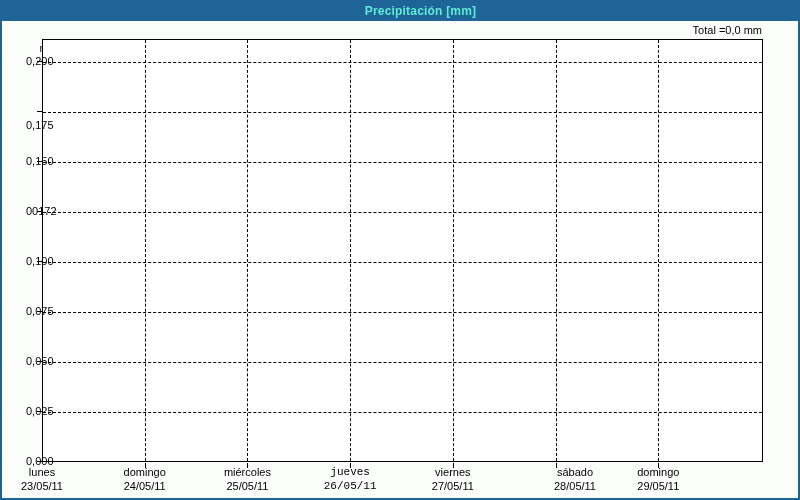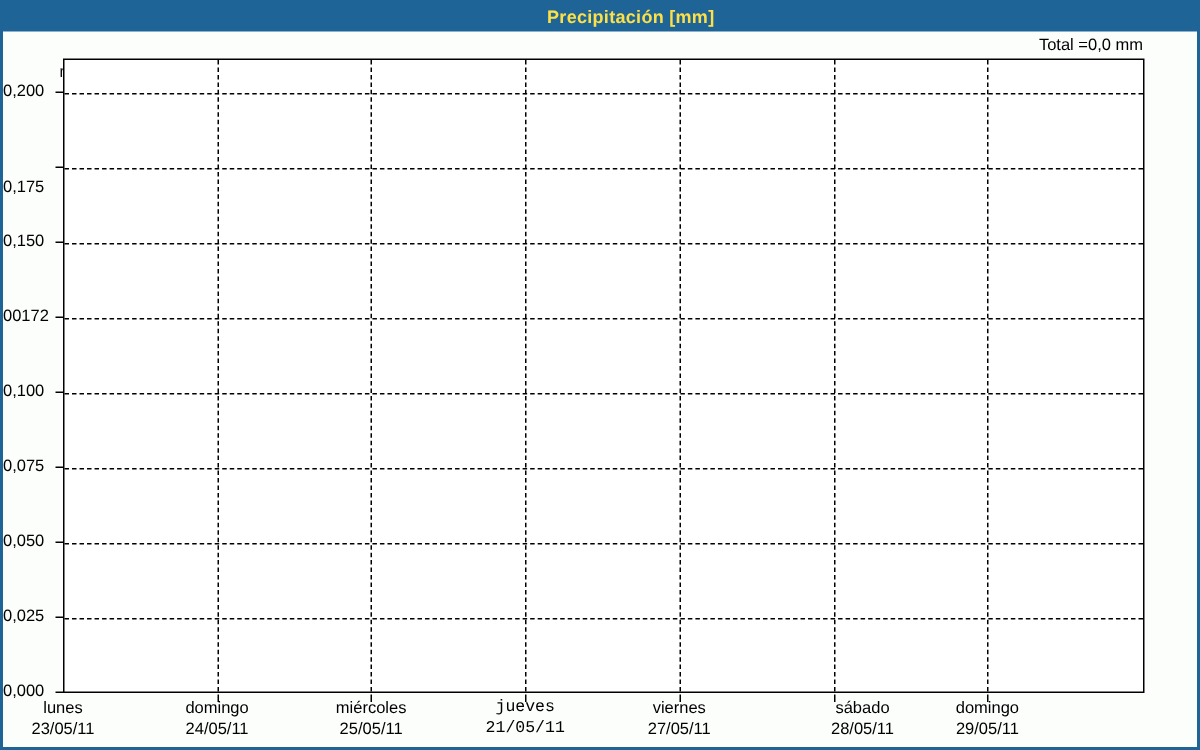--- a/index.html
+++ b/index.html
@@ -43,33 +43,33 @@
     border-left:1px dashed #000;
   }
   .y-tick{
     position:absolute;left:35px;width:5px;height:1px;background:#000;
   }
   .x-tick{
     position:absolute;top:461px;width:1px;height:5px;background:#000;
   }
   .y-label{
     position:absolute;left:0;width:20px;text-align:right;
-    font-size:11px;line-height:12px;color:#000;
+    font-size:11px;line-height:12px;color:#000;padding-left:24px;
   }
   .day-label{
     position:absolute;top:463px;width:104px;
     text-align:center;font-size:11px;line-height:14px;color:#000;
   }
 </style>
 </head>
 <body>
 
 <div id="window" style="background: rgb(252, 254, 252); border-color: rgb(30, 100, 151);">
   <div id="titlebar" style="background: rgb(30, 100, 151);">
-    <span class="title" style="color: #fde047; margin-left: 41px;">Precipitación [mm]</span>
+    <span class="title" style="color: #5eead4; margin-left: 41px;">Precipitación [mm]</span>
   </div>
 
   <div id="total-label">Total =0,0 mm</div>
 
   <div id="unit-label">mm</div>
 
   <div id="plot" style="background: rgb(255, 255, 255);">
     <div id="plot-inner">
         <div class="h-grid" style="top: 372px;"></div>
         <div class="h-grid" style="top: 322px;"></div>
@@ -120,21 +120,21 @@
       <div class="day-label" style="left: 90.7143px;">
         <div>domingo</div>
         <div>24/05/11</div>
       </div>
       <div class="day-label" style="left: 193.429px;">
         <div>miércoles</div>
         <div>25/05/11</div>
       </div>
       <div class="day-label" style="left: 296.143px; font-family: Liberation Mono, monospace;">
         <div>jueves</div>
-        <div>21/05/11</div>
+        <div>26/05/11</div>
       </div>
       <div class="day-label" style="left: 398.857px;">
         <div>viernes</div>
         <div>27/05/11</div>
       </div>
       <div class="day-label" style="left: 521px; text-align: center;">
         <div>sábado</div>
         <div>28/05/11</div>
       </div>
       <div class="day-label" style="left: 604.286px;">

